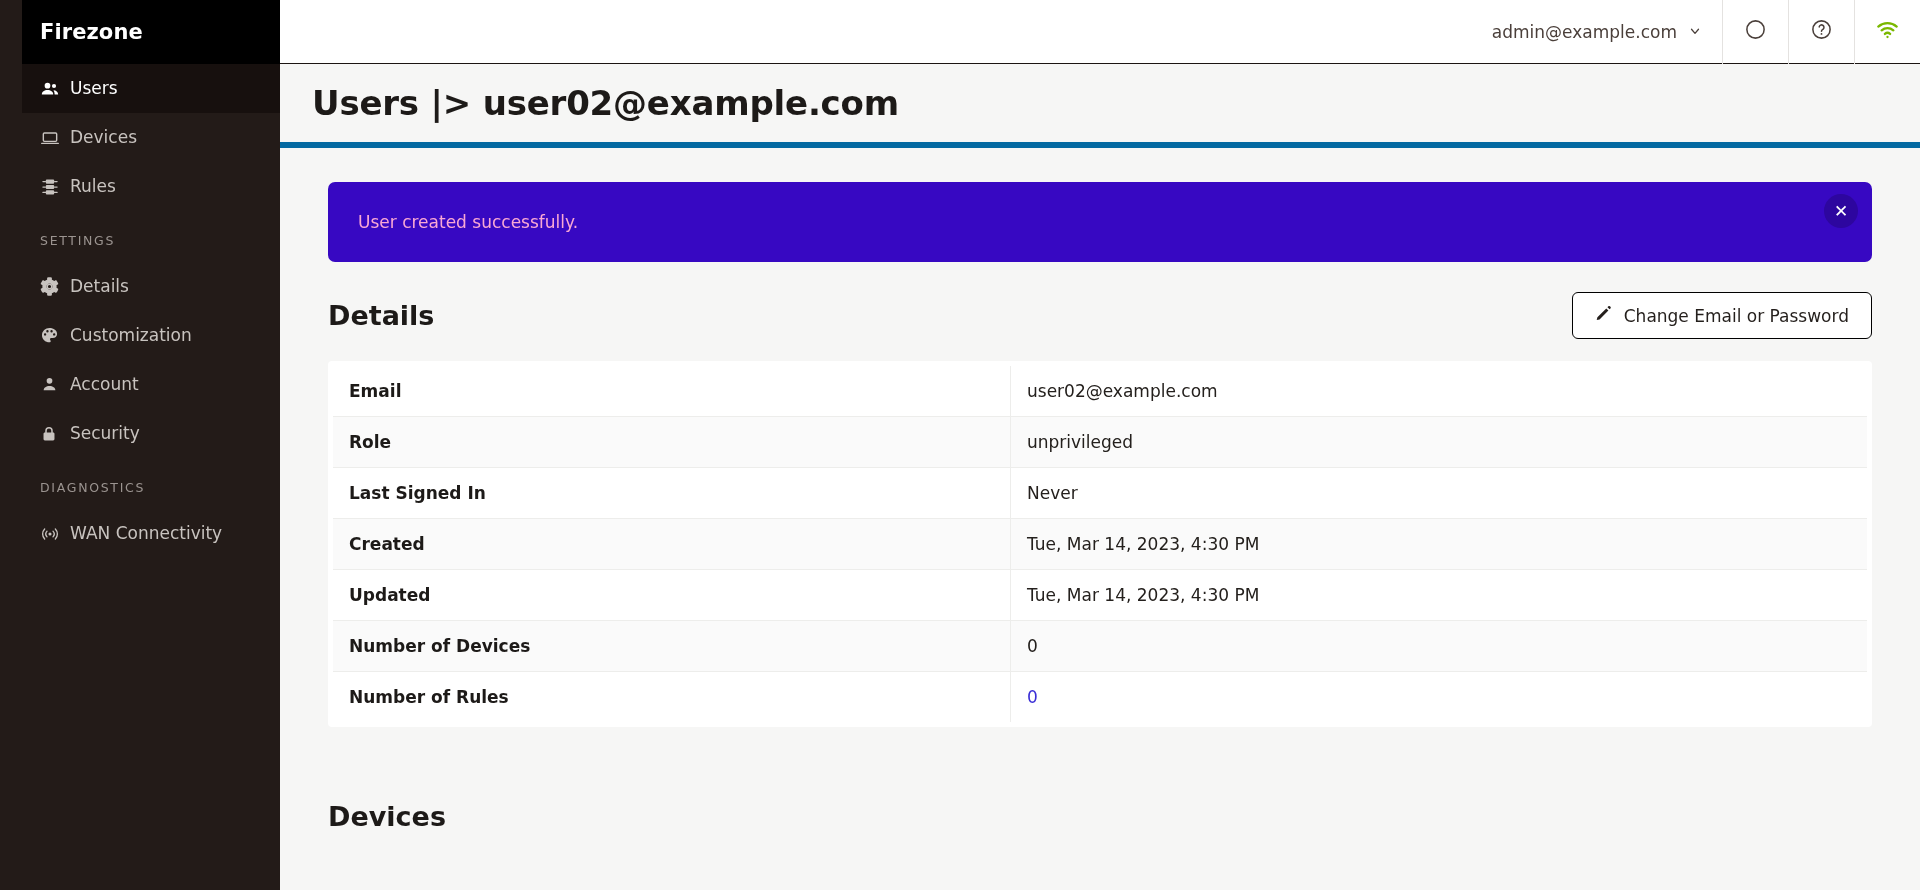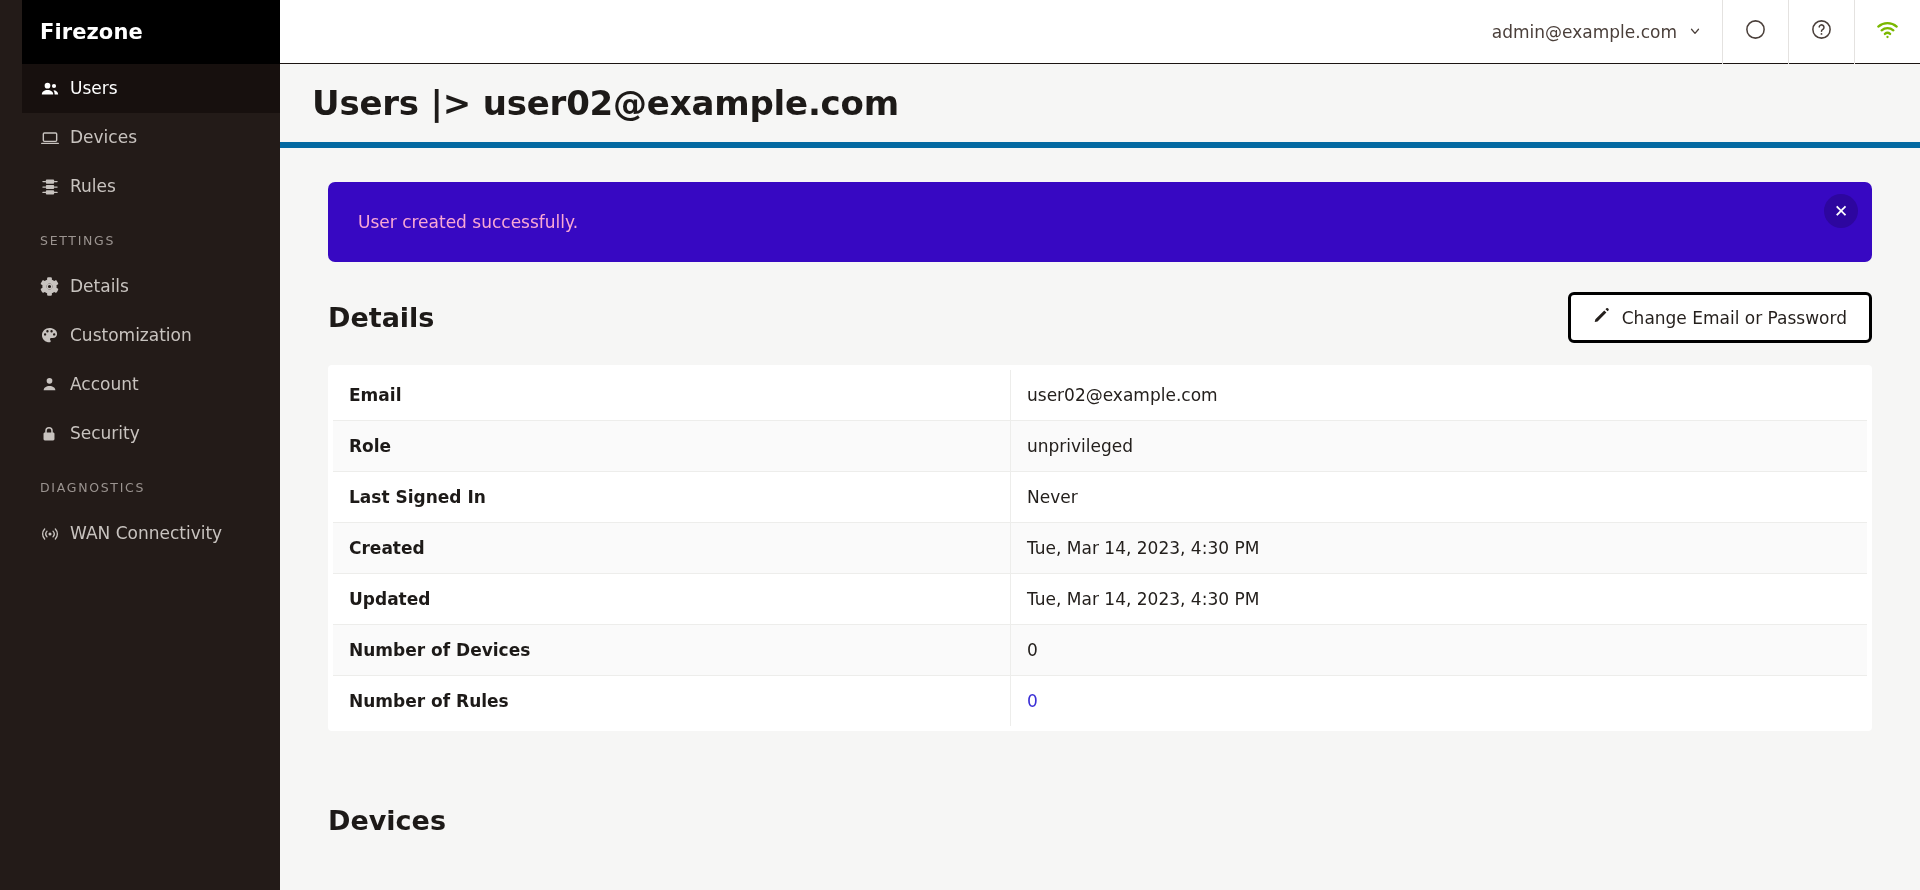--- a/index.html
+++ b/index.html
@@ -119,21 +119,21 @@
 
   
   .sec-head {
     display: flex; align-items: center; justify-content: space-between;
     margin-bottom: 22px;
   }
   .sec-title { font-size: 27px; font-weight: 700; color: #1d1a18; }
   .btn-outline {
     display: flex; align-items: center; gap: 12px;
     background: #ffffff;
-    border: 3px solid #000000;
+    border: 1px solid #000000;
     border-radius: 6px;
     padding: 12px 22px;
     font-size: 17px; color: #241f1c;
     cursor: pointer;
     font-family: "DejaVu Sans", "Liberation Sans", sans-serif;
   }
 
   
   .detail-table {
     width: 100%;

